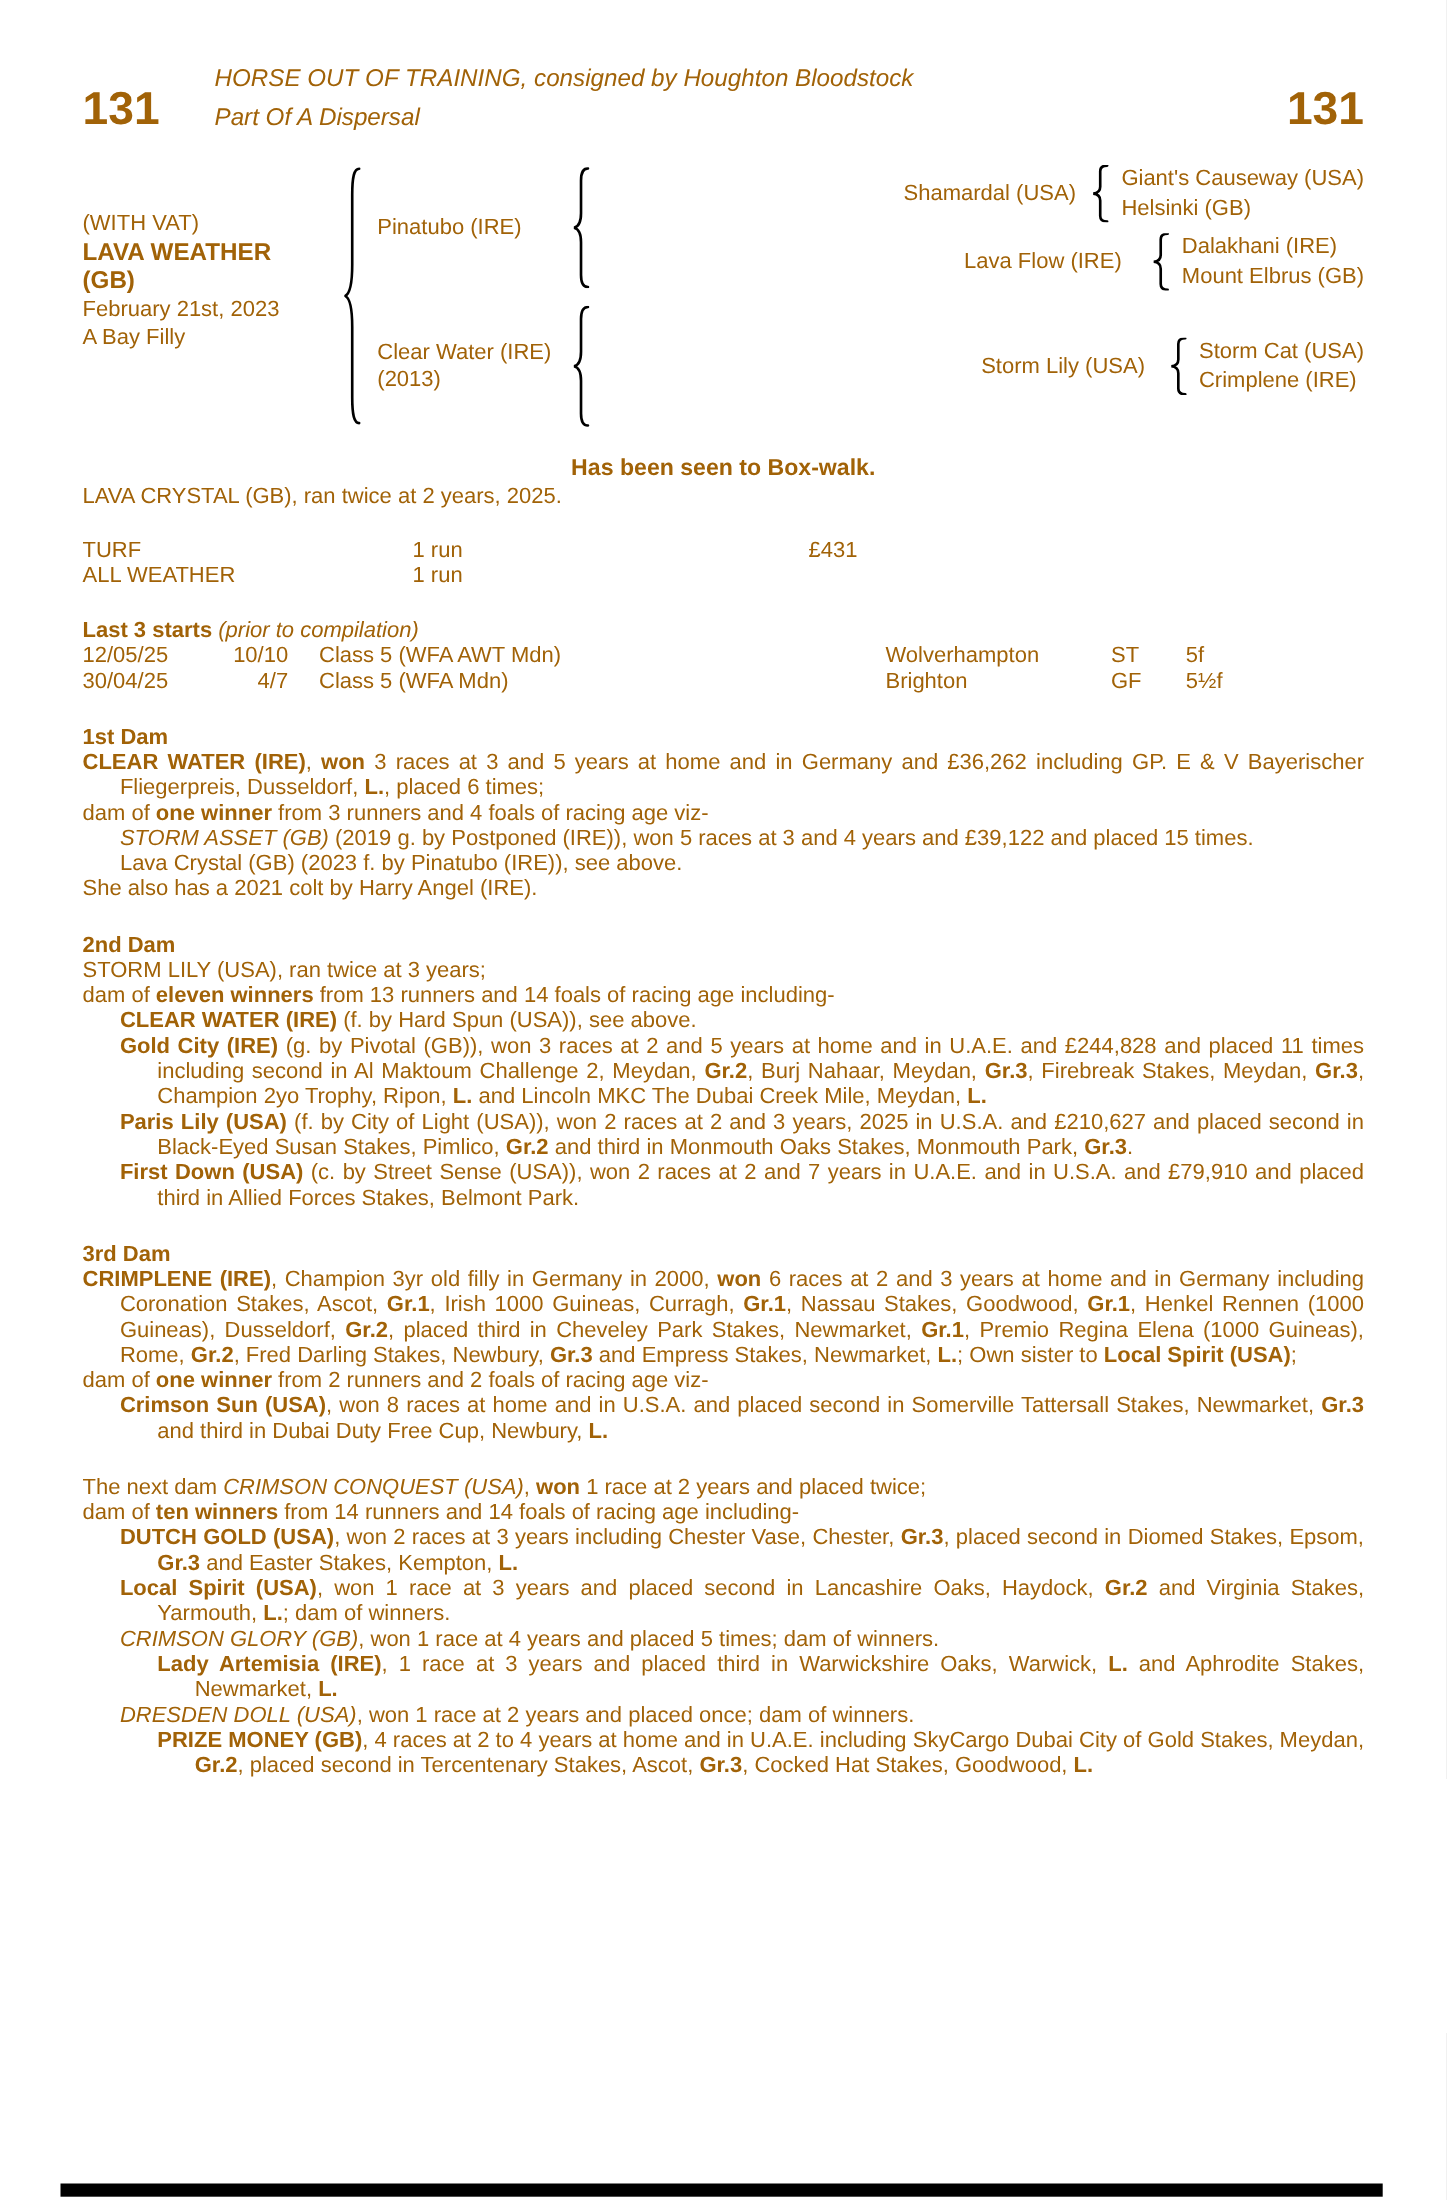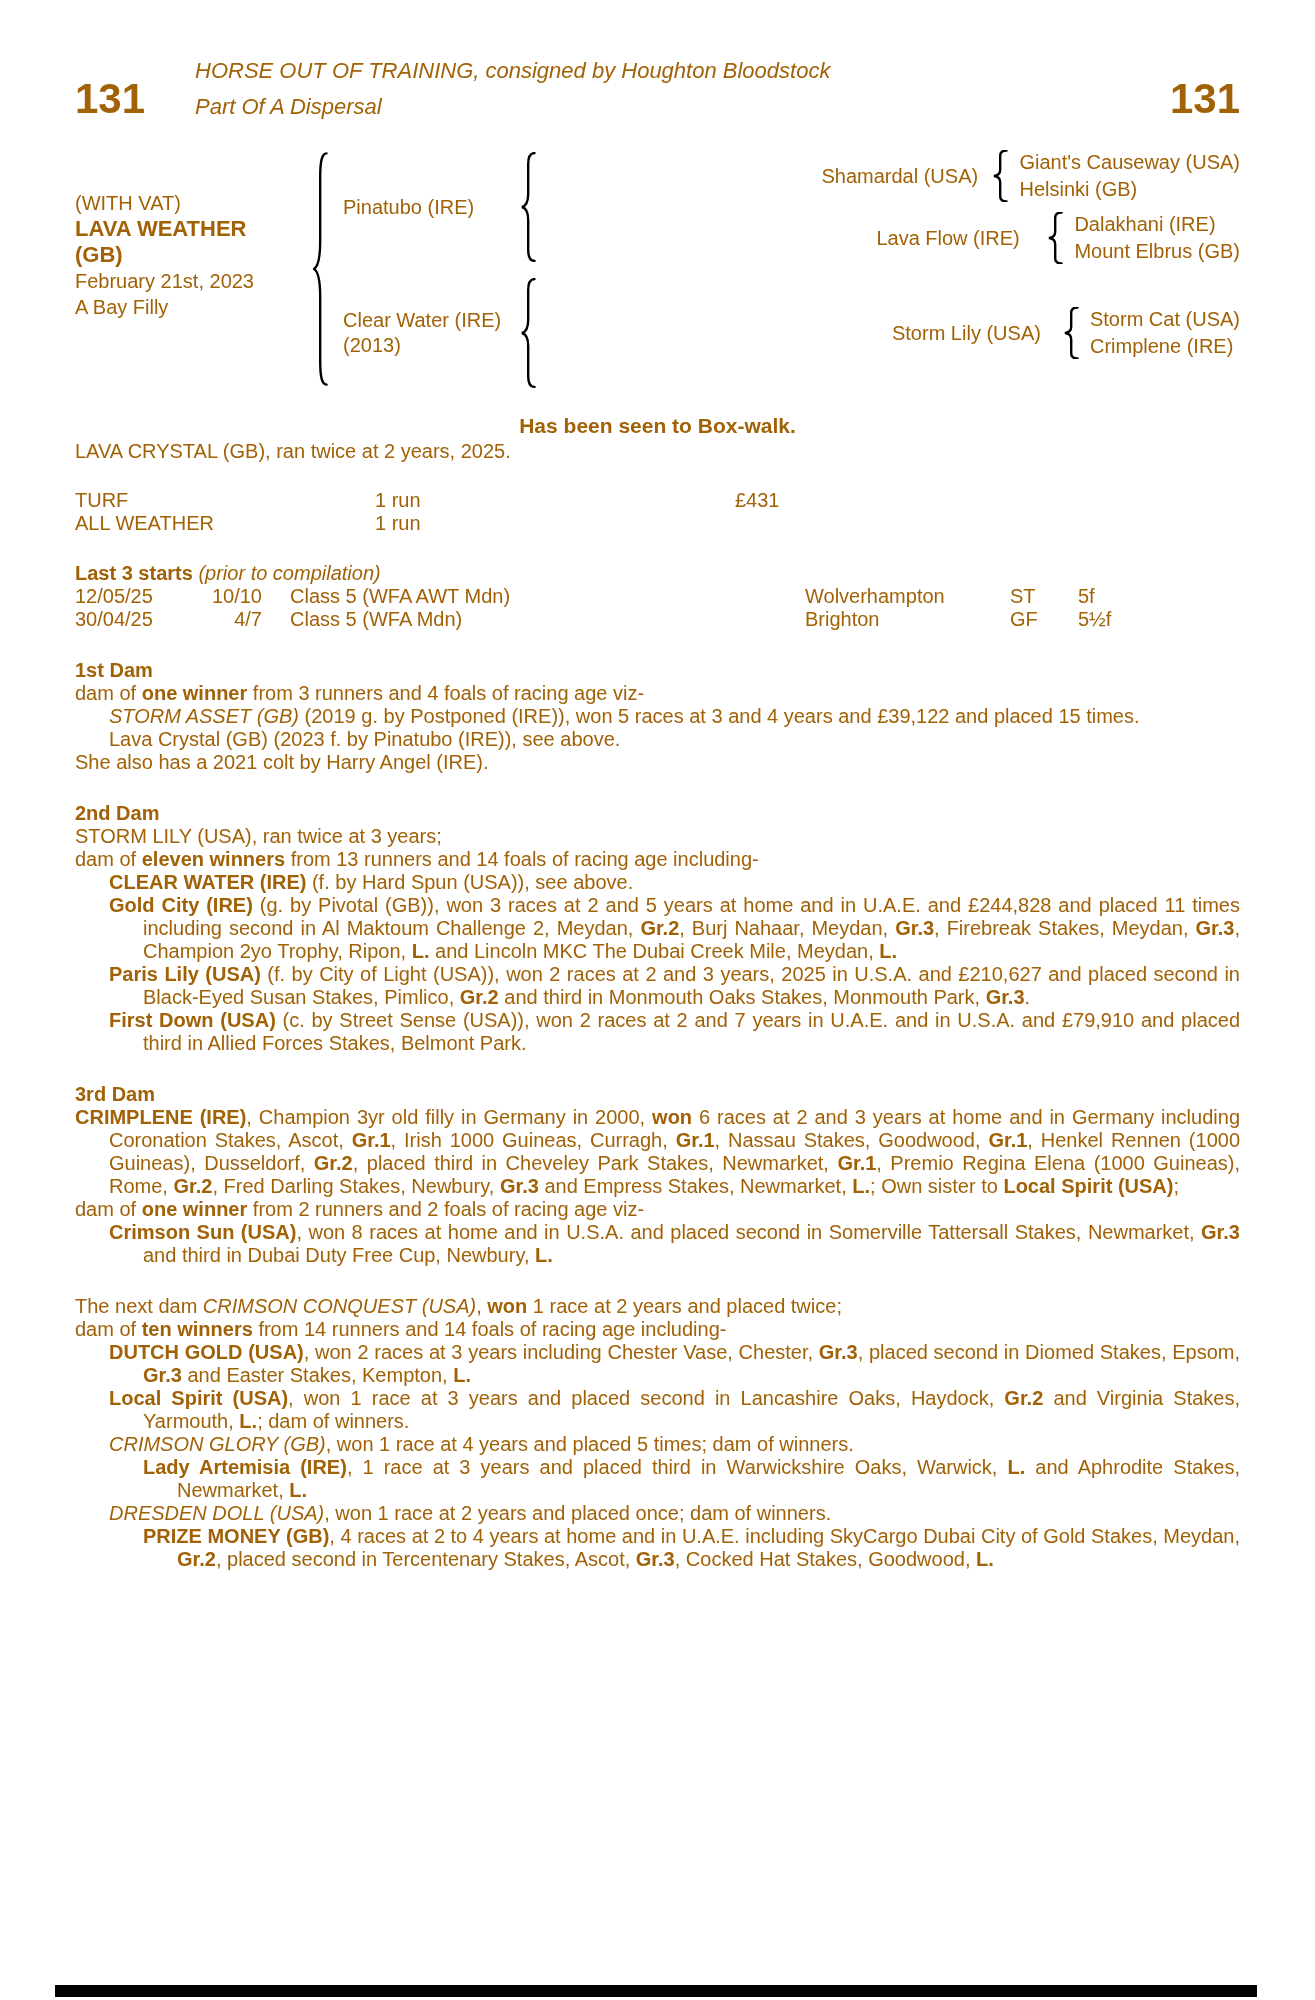--- a/index.html
+++ b/index.html
@@ -174,20 +174,21 @@
           <span class="ls-course">Brighton</span>
           <span class="ls-going">GF</span>
           <span class="ls-dist">5½f</span>
         </div>
       </div>
   </div>
 
   <div>
       <div class="section">
         <div class="sec-heading">1st Dam</div>
+        <p class="para lvl0"><span class="b">CLEAR WATER (IRE)</span><span>, </span><span class="b">won</span><span> 3 races at 3 and 5 years at home and in Germany and £36,262 including GP. E &amp; V Bayerischer Fliegerpreis, Dusseldorf, </span><span class="b">L.</span><span>, placed 6 times;</span></p>
         <p class="para lvl0"><span>dam of </span><span class="b">one winner</span><span> from 3 runners and 4 foals of racing age viz-</span></p>
         <p class="para lvl1"><span class="i">STORM ASSET (GB)</span><span> (2019 g. by Postponed (IRE)), won 5 races at 3 and 4 years and £39,122 and placed 15 times.</span></p>
         <p class="para lvl1"><span>Lava Crystal (GB) (2023 f. by Pinatubo (IRE)), see above.</span></p>
         <p class="para lvl0"><span>She also has a 2021 colt by Harry Angel (IRE).</span></p>
       </div>
       <div class="section">
         <div class="sec-heading">2nd Dam</div>
         <p class="para lvl0"><span>STORM LILY (USA), ran twice at 3 years;</span></p>
         <p class="para lvl0"><span>dam of </span><span class="b">eleven winners</span><span> from 13 runners and 14 foals of racing age including-</span></p>
         <p class="para lvl1"><span class="b">CLEAR WATER (IRE)</span><span> (f. by Hard Spun (USA)), see above.</span></p>

